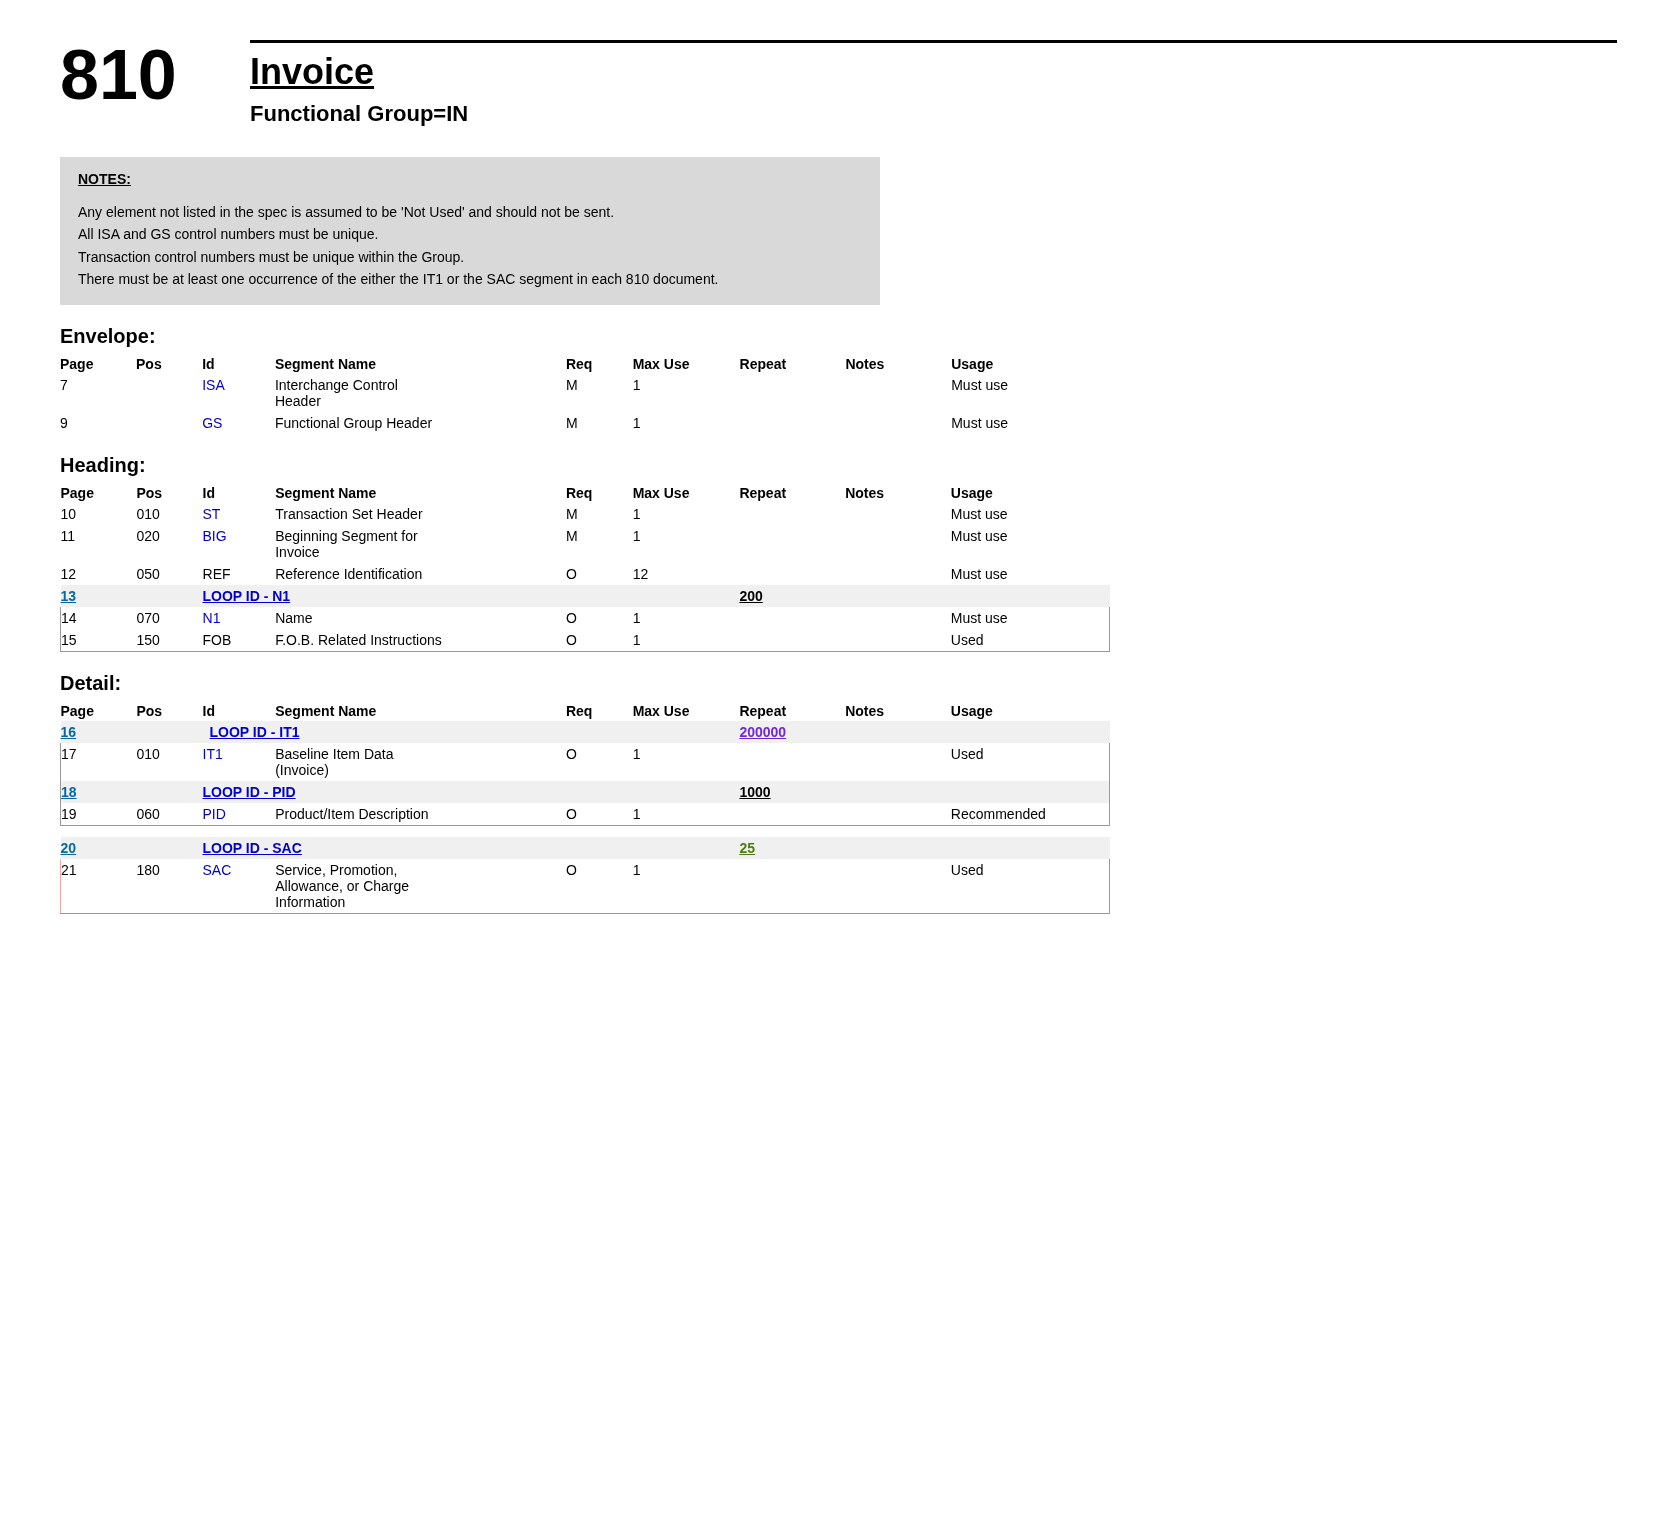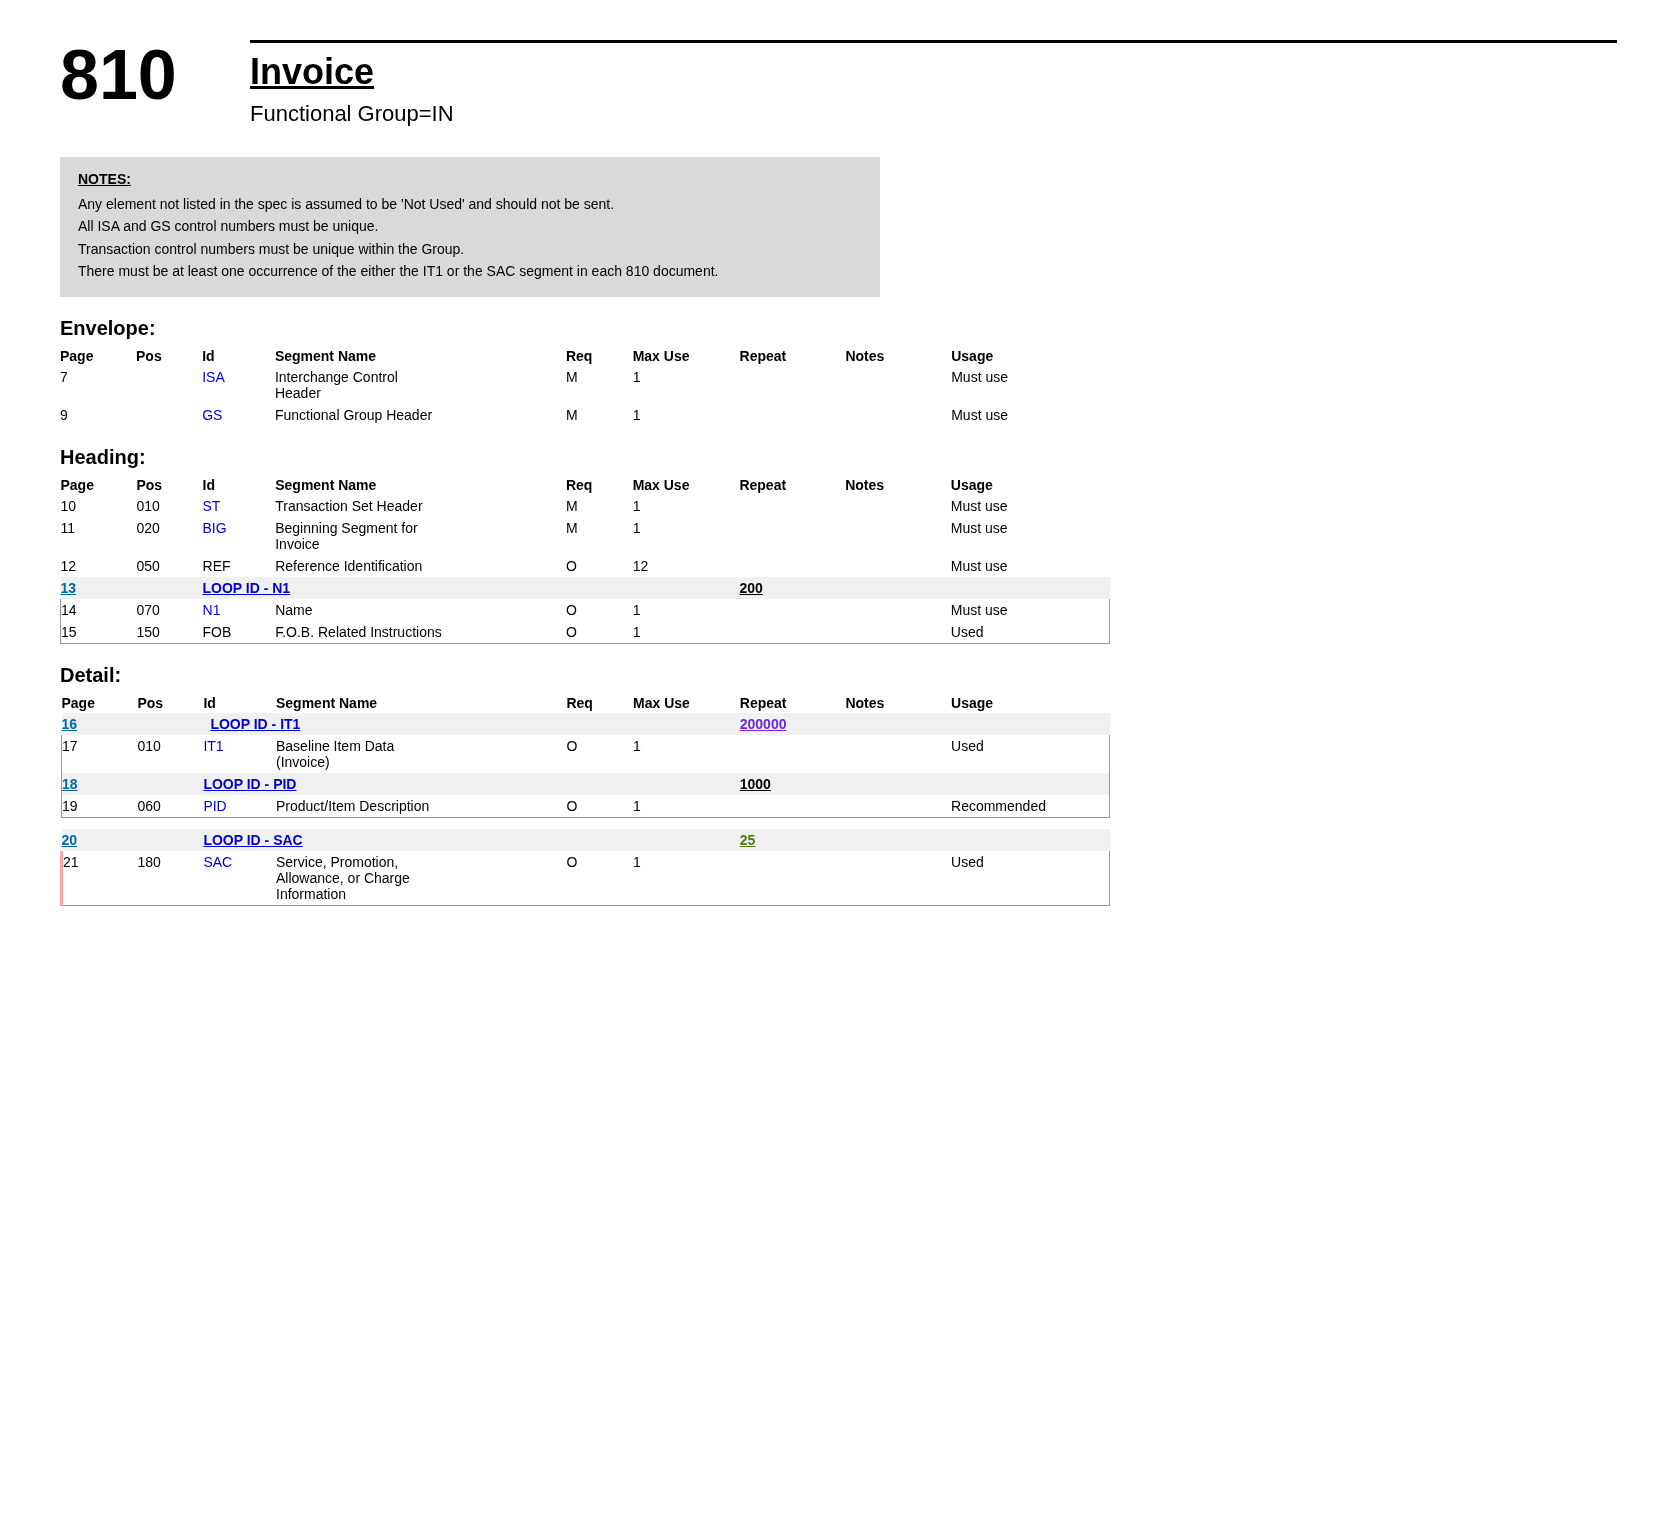--- a/index.html
+++ b/index.html
@@ -40,34 +40,34 @@
       margin-bottom: 8px;
     }
 
     .functional-group {
       font-size: 18px;
       font-weight: bold;
     }
 
     .functional-group span {
       font-size: 22px;
-      font-weight: normal;
+      font-weight: bold;
     }
 
     .notes-box {
       background: #d9d9d9;
       padding: 14px 18px;
       margin: 30px 0 20px 0;
       max-width: 820px;
     }
 
     .notes-title {
       font-weight: bold;
       text-decoration: underline;
-      margin-bottom: 6px;
+      margin-bottom: 14px;
       font-size: 14px;
     }
 
     .notes-box p {
       font-size: 14px;
       line-height: 1.6;
     }
 
     .section-title {
       font-size: 20px;
@@ -330,21 +330,21 @@
     </tr>
 
     <tr class="loop-row">
       <td>20</td>
       <td></td>
       <td colspan="4" style="color:#0000cc;font-weight:bold;text-decoration:underline;">LOOP ID - SAC</td>
       <td class="repeat-cell" style="text-decoration:underline;font-weight:bold;color:#4d7c0f;">25</td>
       <td></td>
       <td></td>
     </tr>
-    <tr style="border-left:3px solid #fca5a5;border-right:1px solid #999;border-bottom:1px solid #999;margin-top:29px;">
+    <tr style="border-left:1px solid #fca5a5;border-right:1px solid #999;border-bottom:1px solid #999;margin-top:29px;">
       <td>21</td>
       <td>180</td>
       <td><a class="link-blue">SAC</a></td>
       <td>Service, Promotion,<br>Allowance, or Charge<br>Information</td>
       <td>O</td>
       <td>1</td>
       <td></td>
       <td></td>
       <td>Used</td>
     </tr>

